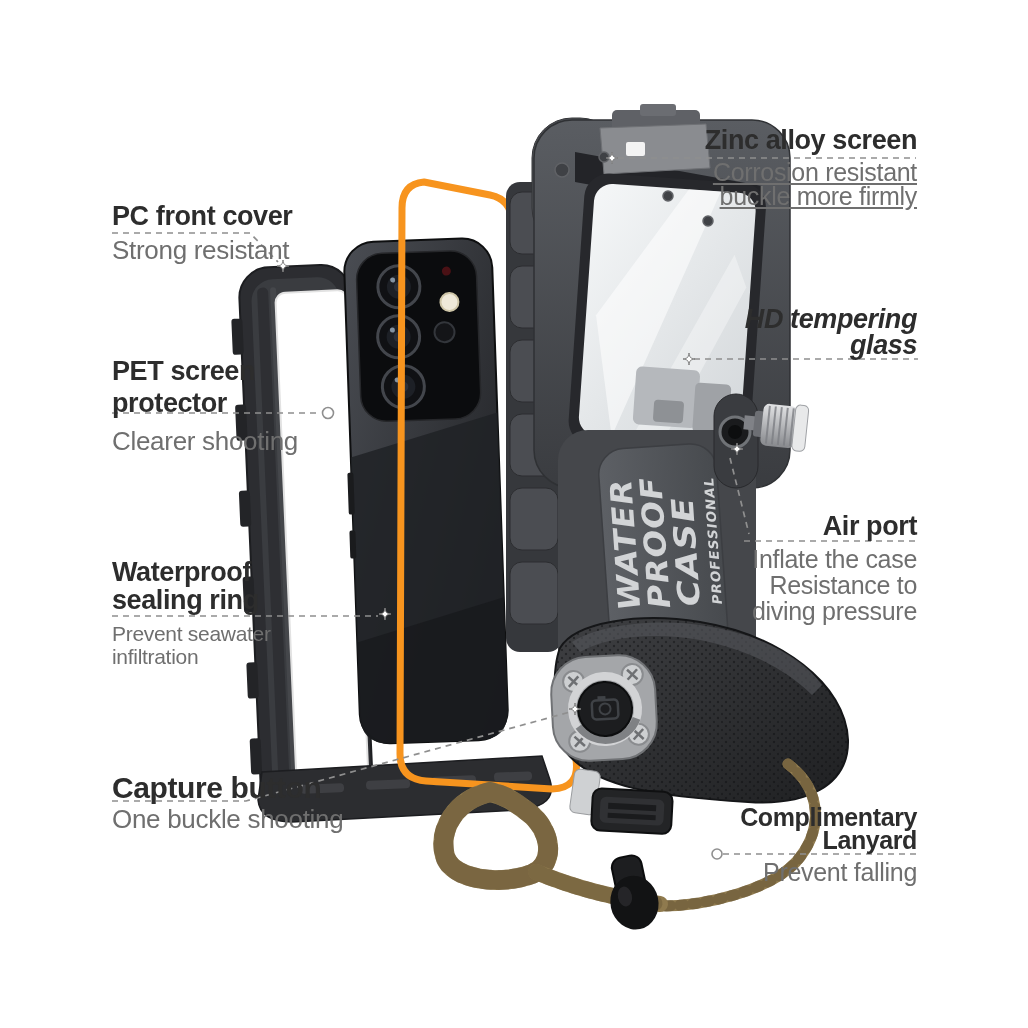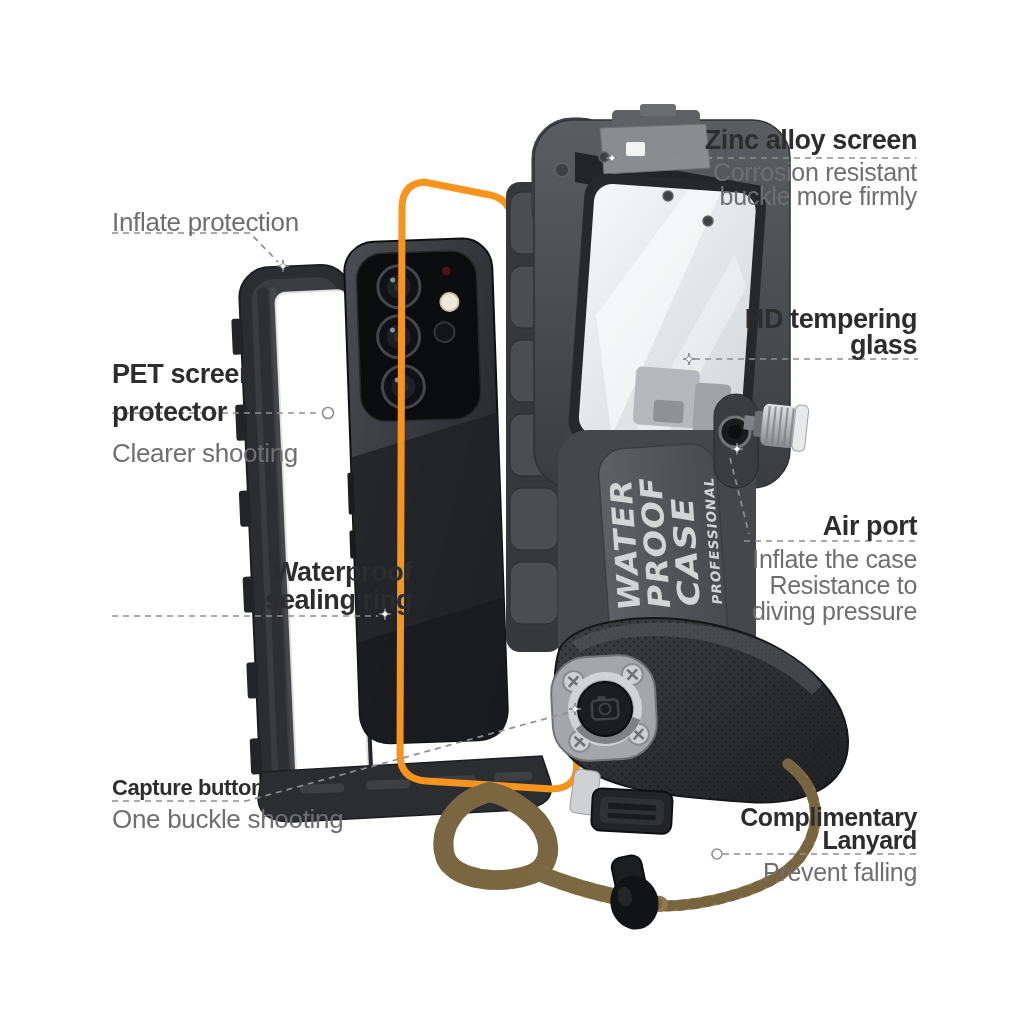--- a/index.html
+++ b/index.html
@@ -22,27 +22,27 @@
     font-size:27px;line-height:28px;color:var(--heading-color);
     letter-spacing:-0.4px;white-space:pre-line;
   }
   .callout p{
     margin:7px 0 0;font-size:26px;line-height:27px;
     color:var(--description-color);white-space:pre-line;letter-spacing:-0.3px;
   }
   .co-left{text-align:left;}
   .co-right{text-align:right;}
   #co-l1{left:112px;top:202px;}
-  #co-l2{left:112px;top:355px;} #co-l2 h3{line-height:38px;} #co-l2 p{margin-top:9px;}
-  #co-l3{left:112px;top:558px;} #co-l3 h3{line-height:28px;text-align:right;}
+  #co-l2{left:112px;top:355px;} #co-l2 h3{line-height:32px;} #co-l2 p{margin-top:9px;}
+  #co-l3{left:112px;top:558px;} #co-l3 h3{line-height:28px;}
   #co-l3 p{font-size:21px;line-height:23px;margin-top:8px;}
-  #co-l4{left:112px;top:776px;} #co-l4 h3{font-size:22px;line-height:24px;}
+  #co-l4{left:112px;top:776px;} #co-l4 h3{font-size:30px;line-height:24px;}
   #co-l4 p{margin-top:6px;}
-  #co-r1{right:111px;top:126px;} #co-r1 p{font-size:25px;line-height:24px;margin-top:6px;}
-  #co-r2{right:111px;top:306px;} #co-r2 h3{line-height:26px;}
+  #co-r1{right:111px;top:126px;} #co-r1 p{font-size:25px;line-height:24px;margin-top:6px;text-decoration:underline;}
+  #co-r2{right:111px;top:306px;} #co-r2 h3{line-height:26px;font-style:italic;}
   #co-r2 p{font-size:25px;line-height:26px;margin-top:6px;}
   #co-r3{right:111px;top:512px;} #co-r3 p{font-size:25px;line-height:26px;margin-top:6px;}
   #co-r4{right:111px;top:806px;} #co-r4 h3{font-size:25px;line-height:23px;}
   #co-r4 p{font-size:25px;margin-top:7px;}
 
   .leader{stroke:var(--leader-color);stroke-width:1.7;stroke-dasharray:6 5;fill:none;}
   .marker-star{fill:#fff;stroke:#7d7d7d;stroke-width:1;}
   .marker-circle{fill:#fff;stroke:var(--leader-color);stroke-width:1.6;}
   .seal-ring{stroke:var(--seal-ring-orange);}
   .cord{stroke:var(--lanyard-khaki);}
@@ -294,30 +294,33 @@
     <use href="#spark" class="marker-star" transform="translate(385 614)"></use>
     <use href="#spark" class="marker-star" transform="translate(575 709)"></use>
     <use href="#spark" class="marker-star" transform="translate(612 158)"></use>
     <use href="#spark" class="marker-star" transform="translate(689 359)"></use>
     <use href="#spark" class="marker-star" transform="translate(737 449)"></use>
     <circle class="marker-circle" cx="717" cy="854" r="5"></circle>
   </g>
 </svg>
 
 <div class="callout co-left" id="co-l1">
-  <p>Inflate protection</p>
+  <h3>PC front cover</h3>
+  <p>Strong resistant</p>
 </div>
 <div class="callout co-left" id="co-l2">
   <h3>PET screen
 protector</h3>
   <p>Clearer shooting</p>
 </div>
 <div class="callout co-left" id="co-l3">
   <h3>Waterproof
 sealing ring</h3>
+  <p>Prevent seawater
+infiltration</p>
 </div>
 <div class="callout co-left" id="co-l4">
   <h3>Capture button</h3>
   <p>One buckle shooting</p>
 </div>
 <div class="callout co-right" id="co-r1">
   <h3>Zinc alloy screen</h3>
   <p>Corrosion resistant
 buckle more firmly</p>
 </div>

